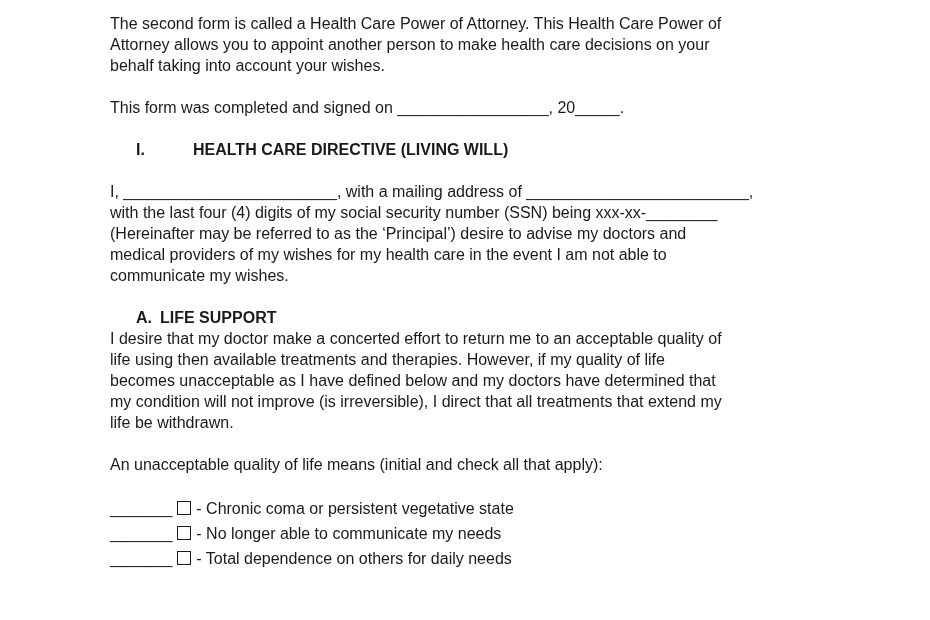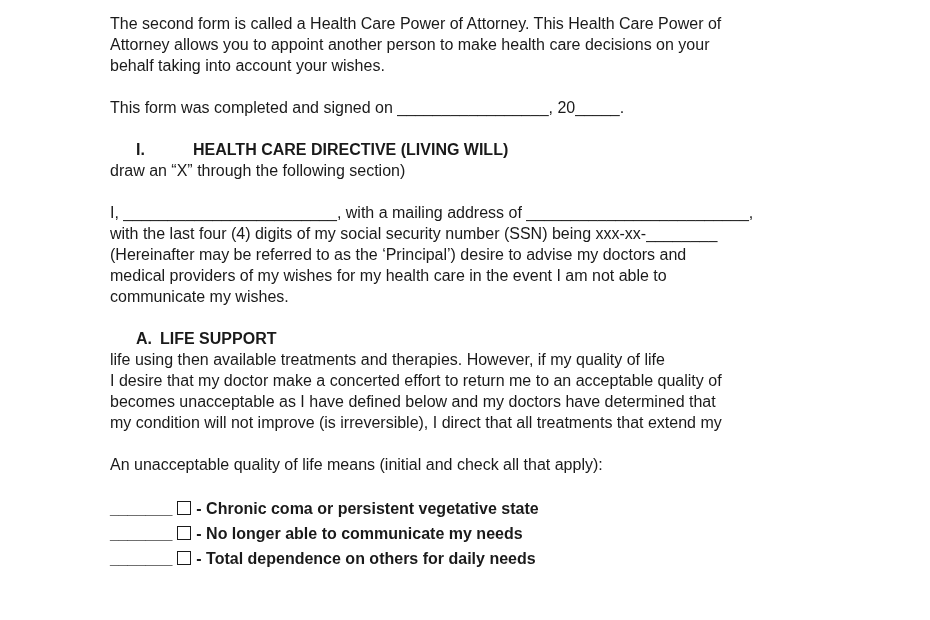--- a/index.html
+++ b/index.html
@@ -39,21 +39,20 @@
     width: 57px;
   }
   .sh-num {
     display: inline-block;
     margin-left: 26px;
     width: 24px;
   }
   .check-line {
     height: 25px;
     line-height: 25px;
-    font-weight: bold;
   }
   .checkbox {
     display: inline-block;
     width: 12px;
     height: 12px;
     border: 1px solid #1a1a1a;
     margin-left: 5px;
     margin-right: 5px;
     vertical-align: -1px;
     background: #ffffff;
@@ -63,32 +62,32 @@
 <body>
 
 <div class="doc-page">
     <div class="line">The second form is called a Health Care Power of Attorney. This Health Care Power of</div>
     <div class="line">Attorney allows you to appoint another person to make health care decisions on your</div>
     <div class="line">behalf taking into account your wishes.</div>
     <div class="line blank"></div>
     <div class="line">This form was completed and signed on _________________, 20_____.</div>
     <div class="line blank"></div>
     <div class="line heading"><span class="h-num">I.</span><span class="h-text">HEALTH CARE DIRECTIVE (LIVING WILL)</span></div>
-    <div class="line">draw an “X” through the following section)</div>
     <div class="line blank"></div>
     <div class="line">I, ________________________, with a mailing address of _________________________,</div>
     <div class="line">with the last four (4) digits of my social security number (SSN) being xxx-xx-________</div>
     <div class="line">(Hereinafter may be referred to as the ‘Principal’) desire to advise my doctors and</div>
     <div class="line">medical providers of my wishes for my health care in the event I am not able to</div>
     <div class="line">communicate my wishes.</div>
     <div class="line blank"></div>
     <div class="line heading"><span class="sh-num">A.</span><span class="h-text">LIFE SUPPORT</span></div>
+    <div class="line">I desire that my doctor make a concerted effort to return me to an acceptable quality of</div>
     <div class="line">life using then available treatments and therapies. However, if my quality of life</div>
-    <div class="line">I desire that my doctor make a concerted effort to return me to an acceptable quality of</div>
     <div class="line">becomes unacceptable as I have defined below and my doctors have determined that</div>
     <div class="line">my condition will not improve (is irreversible), I direct that all treatments that extend my</div>
+    <div class="line">life be withdrawn.</div>
     <div class="line blank"></div>
     <div class="line">An unacceptable quality of life means (initial and check all that apply):</div>
     <div class="line blank"></div>
     <div class="line check-line"><span class="blank-seg">_______</span><span class="checkbox"></span><span class="check-dash">- </span><span class="check-label">Chronic coma or persistent vegetative state</span></div>
     <div class="line check-line"><span class="blank-seg">_______</span><span class="checkbox"></span><span class="check-dash">- </span><span class="check-label">No longer able to communicate my needs</span></div>
     <div class="line check-line"><span class="blank-seg">_______</span><span class="checkbox"></span><span class="check-dash">- </span><span class="check-label">Total dependence on others for daily needs</span></div>
   </div>
 
 </body></html>

